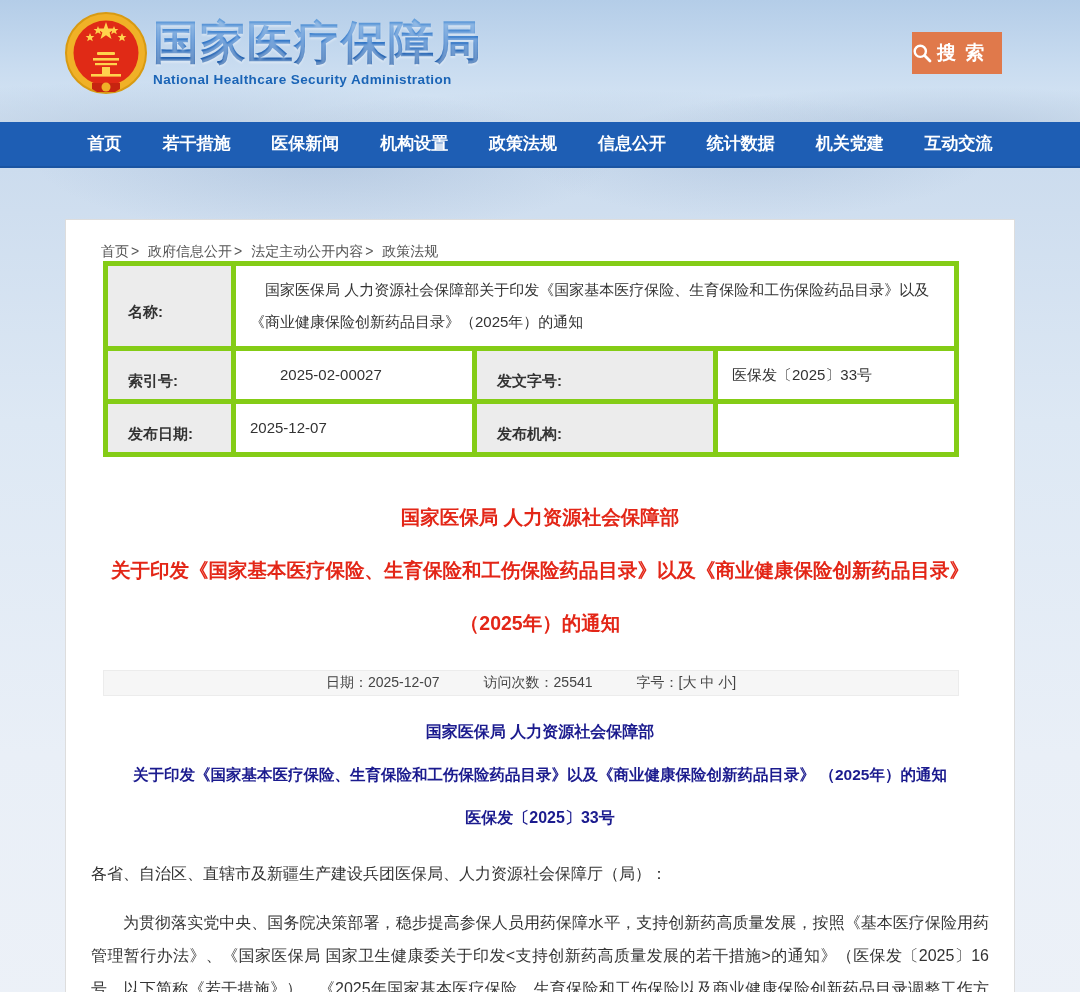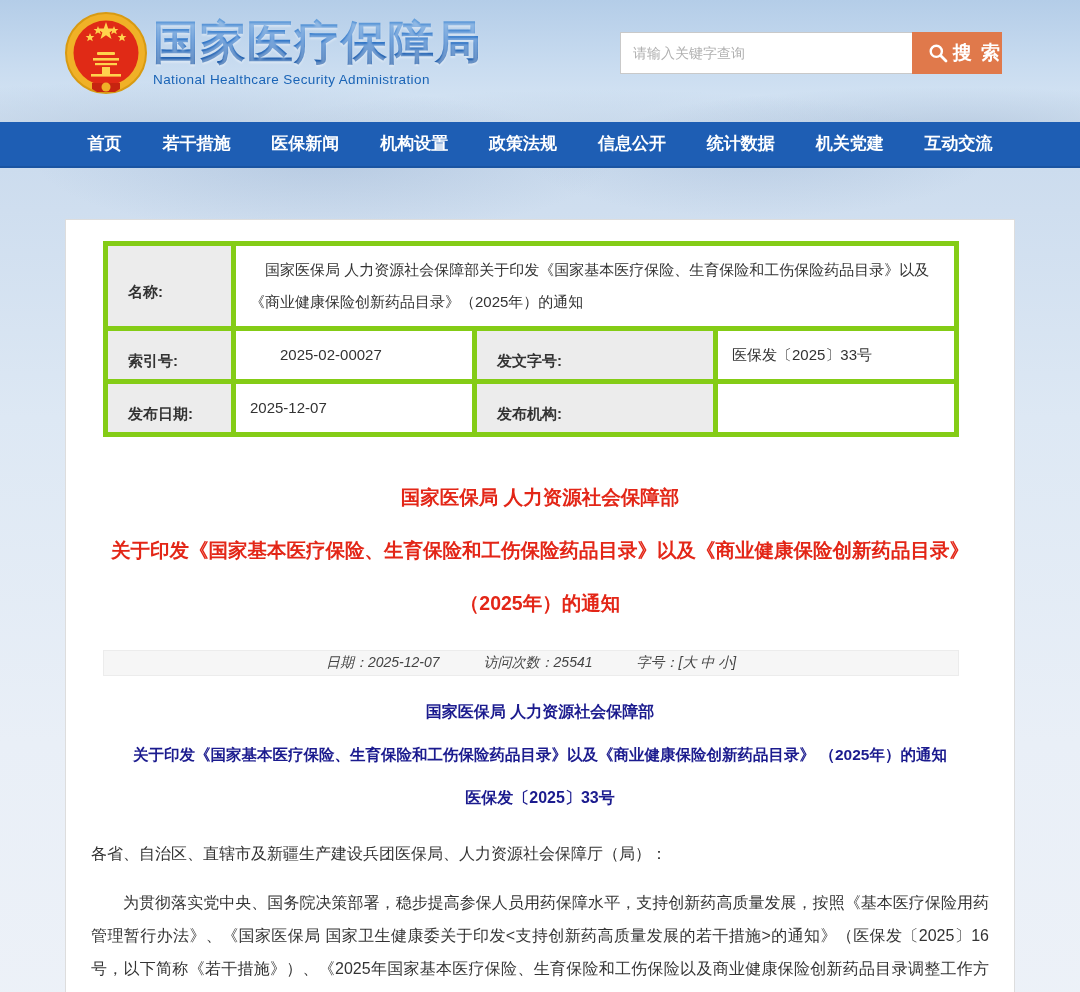--- a/index.html
+++ b/index.html
@@ -22,31 +22,31 @@
   }
   .logo { position:absolute; left:62px; top:11px; width:88px; height:88px; z-index:2; }
   .title-block { position:absolute; left:153px; top:16px; z-index:2; }
   .site-title {
     font-size:46px; font-weight:900; letter-spacing:1px; line-height:1.15;
     color:#2a6ec4;
     background:linear-gradient(180deg,#6aa3dd 0%,#2f76c9 45%,#15509e 100%);
     -webkit-background-clip:text; background-clip:text; -webkit-text-fill-color:transparent;
     text-shadow:0 2px 2px rgba(255,255,255,.35);
   }
-  .site-subtitle { margin-top:3px; font-size:13.5px; font-weight:normal; color:#1a64b6; letter-spacing:.4px; }
+  .site-subtitle { margin-top:3px; font-size:13.5px; font-weight:bold; color:#1a64b6; letter-spacing:.4px; }
   .search-area { position:absolute; right:78px; top:32px; display:flex; z-index:2; }
   .search-input {
     width:292px; height:42px; border:1px solid #c9c9c9; border-right:none;
     padding:0 12px; font-size:14px; color:#333; outline:none; background:#fff;
   }
   .search-input::placeholder { color:#b0b0b0; }
   .search-btn {
     width:90px; height:42px; border:none; cursor:pointer;
     background:#e0794b; color:#fff; font-size:19px; font-weight:bold;
-    display:flex; align-items:center; justify-content:flex-end; gap:5px; letter-spacing:2px;
+    display:flex; align-items:center; justify-content:flex-start; gap:5px; letter-spacing:2px;
   }
 
   
   .main-nav { height:46px; background:#1e5eb4; border-bottom:2px solid #1a54a2; position:relative; z-index:3; }
   .nav-inner { width:905px; margin:0 auto; height:100%; display:flex; justify-content:space-between; align-items:center; }
   .nav-item { color:#fff; font-size:17px; font-weight:bold; text-decoration:none; line-height:46px; cursor:pointer; }
 
   
   .content-area {
     position:relative; min-height:824px; padding-top:51px;
@@ -80,21 +80,21 @@
   .meta-table tr.r1 td { height:70px; }
   .meta-table tr.r2 td, .meta-table tr.r3 td { height:37px; }
   .meta-table td.val.name { text-indent:1em; }
 
   
   .red-title { text-align:center; color:#e32617; font-weight:bold; padding:34px 0 20px; }
   .red-title div { font-size:19.5px; line-height:53px; white-space:nowrap; }
 
   .info-bar {
     width:856px; margin-left:2px; height:26px; background:#f6f6f6; border:1px solid #ececec;
-    display:flex; justify-content:center; align-items:center; font-size:14px; color:#444;font-style:italic;
+    display:flex; justify-content:center; align-items:center; font-size:14px; color:#444;
   }
   .info-bar .grp { margin:0 22px; }
   .info-bar .fs { cursor:pointer; }
 
   .navy-block { text-align:center; color:#1b1b8e; font-weight:bold; padding:14px 0 8px; }
   .navy-block div { font-size:16px; line-height:43px; white-space:nowrap; }
   .navy-block div:nth-child(2) { font-size:15.5px; }
 
   .body-text { font-size:16px; color:#333; line-height:33px; margin-top:10px; }
   .salutation { margin:6px 0 0 -10px; }
@@ -121,21 +121,20 @@
       <rect x="40" y="56" width="8" height="7" fill="#ffd34d"></rect>
       <rect x="29" y="63" width="30" height="2.6" fill="#ffd34d"></rect>
       <path d="M30 72 h28 v6 l-5 3 h-18 l-5 -3 z" fill="#c62410"></path>
       <circle cx="44" cy="76" r="4.5" fill="#f0b127"></circle>
     </svg>
     <div class="title-block">
       <div class="site-title">国家医疗保障局</div>
       <div class="site-subtitle">National Healthcare Security Administration</div>
     </div>
     <div class="search-area">
-      <input class="search-input" type="text" placeholder="请输入关键字查询" style="">
       <button class="search-btn">
         <svg width="20" height="20" viewBox="0 0 20 20">
           <circle cx="8.3" cy="8.3" r="5.6" fill="none" stroke="#fff" stroke-width="2.4"></circle>
           <line x1="12.8" y1="12.8" x2="18" y2="18" stroke="#fff" stroke-width="2.8" stroke-linecap="round"></line>
         </svg>
         <span>搜 索</span>
       </button>
     </div>
   </header>
 
@@ -149,20 +148,26 @@
       <a class="nav-item">信息公开</a>
       <a class="nav-item">统计数据</a>
       <a class="nav-item">机关党建</a>
       <a class="nav-item">互动交流</a>
     </div>
   </nav>
 
   <div class="content-area">
     <div class="panel">
 
+      <div class="breadcrumb">
+        <a>首页</a><span class="sep">&gt;</span>
+        <a>政府信息公开</a><span class="sep">&gt;</span>
+        <a>法定主动公开内容</a><span class="sep">&gt;</span>
+        <a>政策法规</a>
+      </div>
 
 
       <table class="meta-table">
         <tbody>
             <tr class="r1">
           <td class="lbl">名称:</td>
           <td class="val name" colspan="3">国家医保局 人力资源社会保障部关于印发《国家基本医疗保险、生育保险和工伤保险药品目录》以及《商业健康保险创新药品目录》（2025年）的通知</td>
         </tr>
         <tr class="r2">
           <td class="lbl">索引号:</td>

